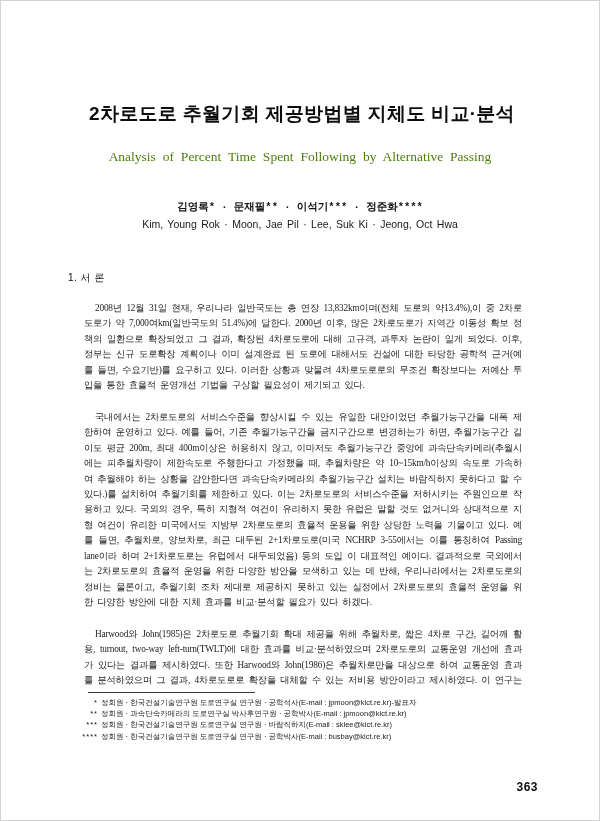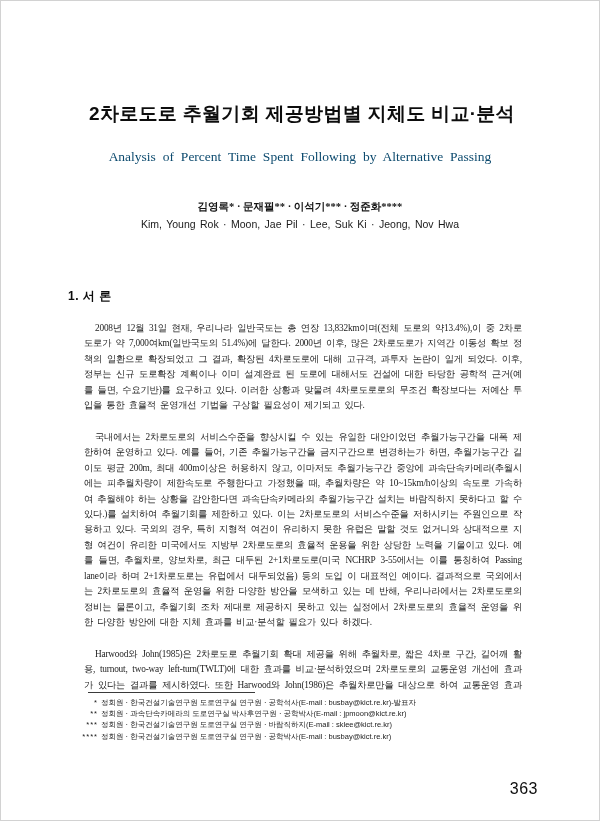--- a/index.html
+++ b/index.html
@@ -25,27 +25,27 @@
     padding-left: 8px;
   }
   .title-en {
     position: absolute;
     top: 147px; left: 0; right: 0;
     text-align: center;
     font-family: "Liberation Serif", serif;
     font-size: 13.5px;
     line-height: 20.5px;
     word-spacing: 3.5px;
-    color: #0c4a6e;
+    color: #4d7c0f;
   }
   .authors-ko {
     position: absolute;
     top: 200px; left: 0; right: 0;
     text-align: center;
-    font-family: Liberation Serif, serif;
+    font-family: Liberation Mono, monospace;
     font-weight: bold;
     font-size: 10.5px;
     color: #141414;
   }
   .authors-en {
     position: absolute;
     top: 218px; left: 0; right: 0;
     text-align: center;
     font-family: "Liberation Sans", sans-serif;
     font-size: 10.5px;
@@ -54,25 +54,25 @@
   }
   .content {
     position: absolute;
     left: 68px; right: 62px;
     top: 271px;
     height: 419px;
     overflow: hidden;
   }
   .sec-heading {
     font-family: "Liberation Sans", sans-serif;
-    font-weight: bold;
-    font-size: 12px;
+    font-weight: normal;
+    font-size: 10px;
     letter-spacing: 0.5px;
     color: #0d0d0d;
-    margin: 17px 0 13px 0;
+    margin: 0 0 13px 0;
   }
   .sec-heading.second { margin-top: 15px; }
   .body-para {
     margin: 16px;
     font-family: "Liberation Serif", serif;
     font-size: 9.3px;
     line-height: 15.45px;
     text-align: justify;
     text-indent: 11px;
     letter-spacing: -0.2px;
@@ -99,53 +99,53 @@
     text-align: right;
     padding-right: 3px;
     letter-spacing: 1px;
     flex: none;
   }
   .fn-text { flex: 1; }
   .page-num {
     position: absolute;
     top: 780px; right: 62px;
     font-family: "Liberation Sans", sans-serif;
-    font-weight: normal;
-    font-size: 16px;
+    font-weight: bold;
+    font-size: 12px;
     letter-spacing: 0.5px;
     color: #0d0d0d;
   }
 </style>
 </head>
 <body>
 
 <div class="page">
 
   <div class="title-ko">2차로도로 추월기회 제공방법별 지체도 비교·분석</div>
 
   <div class="title-en">
     <div>Analysis of Percent Time Spent Following by Alternative Passing</div>
   </div>
 
   <div class="authors-ko">김영록* · 문재필** · 이석기*** · 정준화****</div>
-  <div class="authors-en">Kim, Young Rok · Moon, Jae Pil · Lee, Suk Ki · Jeong, Nov Hwa</div>
+  <div class="authors-en">Kim, Young Rok · Moon, Jae Pil · Lee, Suk Ki · Jeong, Oct Hwa</div>
 
   <div class="content">
     <h2 class="sec-heading">1. 서 론</h2>
     <p class="body-para">2008년 12월 31일 현재, 우리나라 일반국도는 총 연장 13,832km이며(전체 도로의 약13.4%),이 중 2차로도로가 약 7,000여km(일반국도의 51.4%)에 달한다. 2000년 이후, 많은 2차로도로가 지역간 이동성 확보 정책의 일환으로 확장되었고 그 결과, 확장된 4차로도로에 대해 고규격, 과투자 논란이 일게 되었다. 이후, 정부는 신규 도로확장 계획이나 이미 설계완료 된 도로에 대해서도 건설에 대한 타당한 공학적 근거(예를 들면, 수요기반)를 요구하고 있다. 이러한 상황과 맞물려 4차로도로로의 무조건 확장보다는 저예산 투입을 통한 효율적 운영개선 기법을 구상할 필요성이 제기되고 있다.</p>
     <p class="body-para">국내에서는 2차로도로의 서비스수준을 향상시킬 수 있는 유일한 대안이었던 추월가능구간을 대폭 제한하여 운영하고 있다. 예를 들어, 기존 추월가능구간을 금지구간으로 변경하는가 하면, 추월가능구간 길이도 평균 200m, 최대 400m이상은 허용하지 않고, 이마저도 추월가능구간 중앙에 과속단속카메라(추월시에는 피추월차량이 제한속도로 주행한다고 가정했을 때, 추월차량은 약 10~15km/h이상의 속도로 가속하여 추월해야 하는 상황을 감안한다면 과속단속카메라의 추월가능구간 설치는 바람직하지 못하다고 할 수 있다.)를 설치하여 추월기회를 제한하고 있다. 이는 2차로도로의 서비스수준을 저하시키는 주원인으로 작용하고 있다. 국외의 경우, 특히 지형적 여건이 유리하지 못한 유럽은 말할 것도 없거니와 상대적으로 지형 여건이 유리한 미국에서도 지방부 2차로도로의 효율적 운용을 위한 상당한 노력을 기울이고 있다. 예를 들면, 추월차로, 양보차로, 최근 대두된 2+1차로도로(미국 NCHRP 3-55에서는 이를 통칭하여 Passing lane이라 하며 2+1차로도로는 유럽에서 대두되었음) 등의 도입 이 대표적인 예이다. 결과적으로 국외에서는 2차로도로의 효율적 운영을 위한 다양한 방안을 모색하고 있는 데 반해, 우리나라에서는 2차로도로의 정비는 물론이고, 추월기회 조차 제대로 제공하지 못하고 있는 실정에서 2차로도로의 효율적 운영을 위한 다양한 방안에 대한 지체 효과를 비교·분석할 필요가 있다 하겠다.</p>
     <p class="body-para">Harwood와 John(1985)은 2차로도로 추월기회 확대 제공을 위해 추월차로, 짧은 4차로 구간, 길어깨 활용, turnout, two-way left-turn(TWLT)에 대한 효과를 비교·분석하였으며 2차로도로의 교통운영 개선에 효과가 있다는 결과를 제시하였다. 또한 Harwood와 John(1986)은 추월차로만을 대상으로 하여 교통운영 효과를 분석하였으며 그 결과, 4차로도로로 확장을 대체할 수 있는 저비용 방안이라고 제시하였다. 이 연구는 추월</p>
   </div>
 
   <div class="fn-rule"></div>
 
   <div class="footnotes">
     <div class="fn-row">
       <span class="fn-marker">*</span>
-      <span class="fn-text">정회원 · 한국건설기술연구원 도로연구실 연구원 · 공학석사(E-mail : busbay@kict.re.kr)-발표자</span>
+      <span class="fn-text">정회원 · 한국건설기술연구원 도로연구실 연구원 · 공학석사(E-mail : jpmoon@kict.re.kr)-발표자</span>
     </div>
     <div class="fn-row">
       <span class="fn-marker">**</span>
       <span class="fn-text">정회원 · 과속단속카메라의 도로연구실 박사후연구원 · 공학박사(E-mail : jpmoon@kict.re.kr)</span>
     </div>
     <div class="fn-row">
       <span class="fn-marker">***</span>
       <span class="fn-text">정회원 · 한국건설기술연구원 도로연구실 연구원 · 바람직하지(E-mail : sklee@kict.re.kr)</span>
     </div>
     <div class="fn-row">

